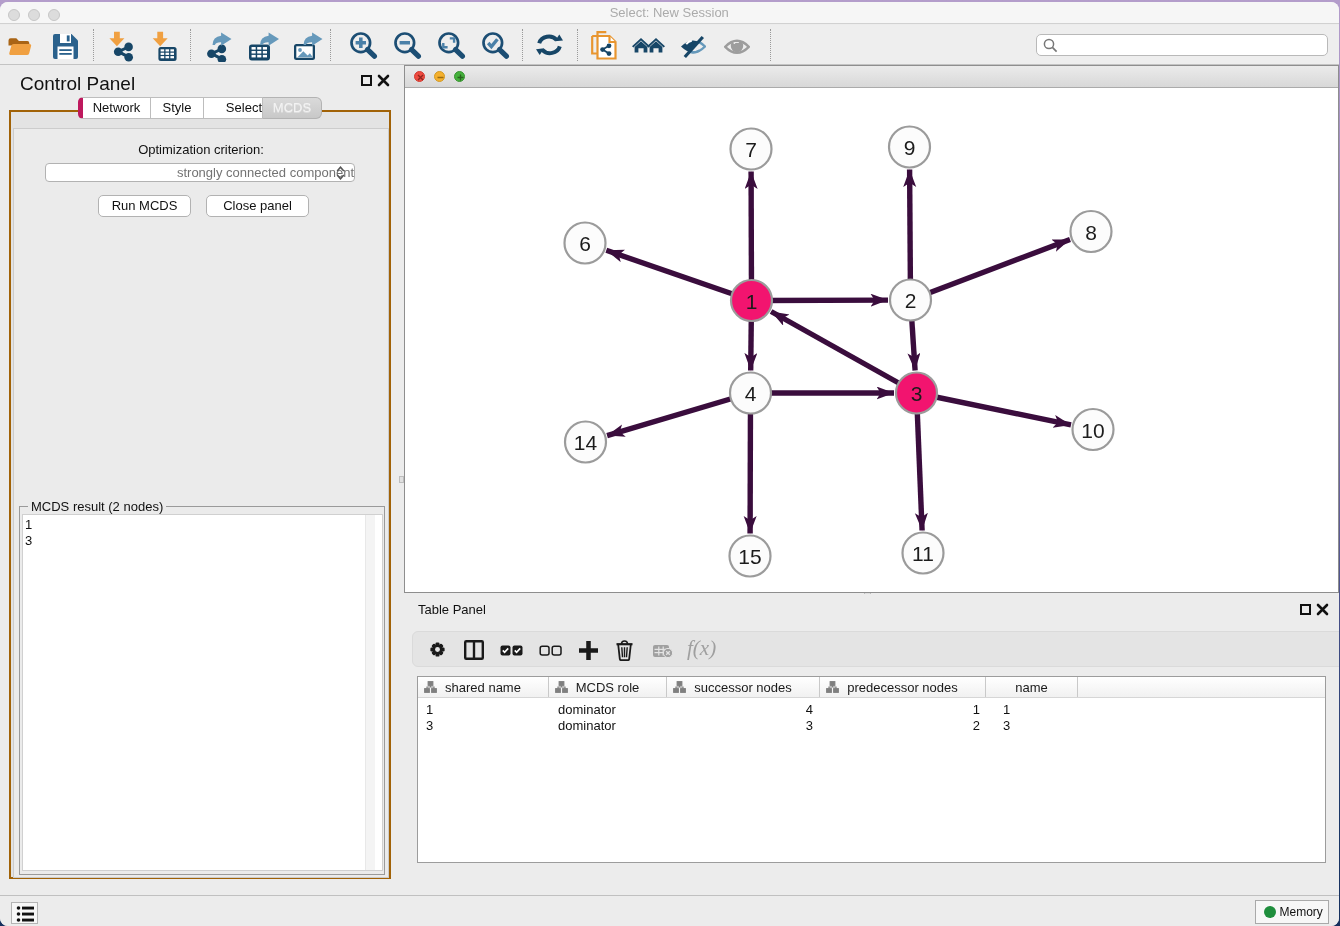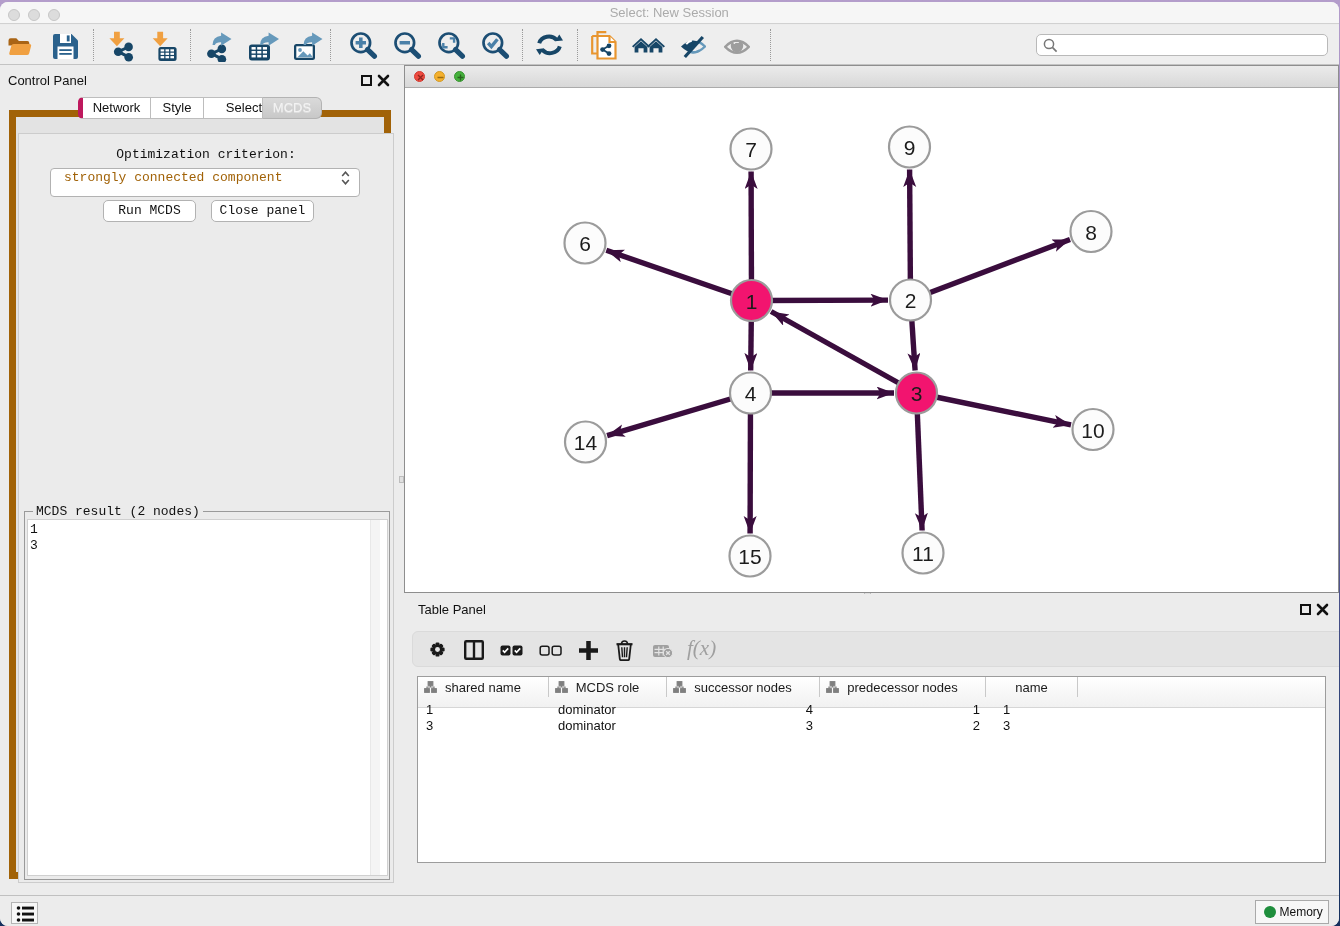--- a/index.html
+++ b/index.html
@@ -17,48 +17,48 @@
 
 #titlebar { position:absolute; left:0; top:0; width:100%; height:22px; background:#f6f6f6; border-bottom:1px solid #d1d1d1; }
 .tl { position:absolute; top:7px; width:12px; height:12px; border-radius:50%; background:#dcdcdc; border:1px solid #c6c6c6; }
 #apptitle { position:absolute; top:3px; left:0; width:100%; text-align:center; font-size:13px; color:#ababab; }
 
 #toolbar { position:absolute; left:0; top:23px; width:100%; height:40px; background:#eeeeee; border-bottom:1px solid #c3c3c3; }
 .sep { position:absolute; top:4px; height:32px; width:0; border-left:1px dotted #9a9a9a; }
 #searchbox { position:absolute; left:1036px; top:9px; width:292px; height:22px; background:#fff; border:1px solid #b9b9b9; border-radius:5px; }
 
 #cpanel { position:absolute; left:0; top:63px; width:399px; height:830px; background:#ececec; }
-#cpanel-title { position:absolute; left:8px; font-size:13px; color:#111; }
+#cpanel-title { position:absolute; left:20px; font-size:19px; color:#111; }
 .floatbtn { position:absolute; width:11px; height:11px; border:2px solid #111; background:transparent; }
 .tabstrip { position:absolute; display:flex; height:22px; }
 .tab { font-size:13px; color:#111; background:#fff; border:1px solid #bdbdbd; border-left:none; padding:0; line-height:20px; text-align:center; white-space:nowrap; }
 .tab.first { border-left:5px solid #be185d; border-radius:5px 0 0 5px; }
 .tab.sel { background:linear-gradient(180deg,#dadada,#c8c8c8); color:#f3f3f3; text-shadow:0 1px 0 rgba(255,255,255,0.35); border-radius:0 6px 6px 0; border-color:#b3b3b3; }
-#cp-outer { position:absolute; left:9px; top:45px; width:382px; height:769px; border:7px solid #a16207; background:#e3e3e3;font-family:Liberation Mono, monospace; }
+#cp-outer { position:absolute; left:9px; top:45px; width:382px; height:769px; border:2px solid #a16207; background:#e3e3e3; }
 #cp-inner { position:absolute; left:2px; top:16px; width:376px; height:750px; border:1px solid #cccccc; background:#ebebeb; }
 #optlabel { position:absolute; left:0; top:13px; width:100%; text-align:center; font-size:13px; color:#111; }
-#dropdown { position:absolute; left:31px; top:34px; width:310px; height:29px; background:#fff; border:1px solid #b2b2b2; border-radius:4px; font-size:13px; color:#a16207; line-height:17px; padding-left:13px; }
+#dropdown { position:absolute; left:31px; top:34px; width:310px; height:19px; background:#fff; border:1px solid #b2b2b2; border-radius:4px; font-size:13px; color:#737373; line-height:17px; padding-left:13px;text-align:right; }
 .btn { position:absolute; height:20px; background:#fff; border:1px solid #b2b2b2; border-radius:5px; font-size:13px; color:#111; text-align:center; line-height:18px; }
 #groupbox { position:absolute; left:5px; top:377px; width:366px; height:369px; border:1px solid #9a9a9a; }
 #grouptitle { position:absolute; left:8px; top:-8px; background:#ebebeb; padding:0 3px; font-size:13px; color:#111; }
 #listbox { position:absolute; left:2px; top:7px; width:361px; height:357px; background:#fff; border:1px solid #d0d0d0; font-size:13px; color:#111; line-height:16px; padding:2px 0 0 2px; }
 #listsb { position:absolute; right:7px; top:0px; width:10px; height:100%; background:#f4f4f4; border-left:1px solid #e8e8e8; }
 
 #netwin { position:absolute; left:404px; top:63px; width:934.5px; height:528px; border:1px solid #8e8e8e; background:#fff; }
 #nettitle { position:absolute; left:0; top:0; width:100%; height:22px; background:linear-gradient(180deg,#ebebeb,#d8d8d8); border-bottom:1px solid #ababab; }
 #nettitle .t { position:absolute; width:100%; text-align:center; top:4px; font-size:13px; color:#2c2c2c; font-weight:bold;}
 .mtl { position:absolute; top:5px; width:11px; height:11px; border-radius:50%; }
 #graphwrap { position:absolute; left:1px; top:23px; }
 .nl { font-size:21px; fill:#1c1c1c; text-anchor:middle; dominant-baseline:central; font-family:"Liberation Sans",sans-serif; }
 
 #tpanel { position:absolute; left:404px; top:592px; width:934.5px; height:301px; background:#ececec; }
 #tpanel-title { position:absolute; left:14px; top:8px; font-size:13px; color:#111; }
 #ttoolbar { position:absolute; left:8px; top:37px; width:1069px; height:36px; background:#e4e4e4; border:1px solid #dadada; border-radius:6px; }
 #ttable { position:absolute; left:13px; top:82px; width:909px; height:187px; background:#fff; border:1px solid #9c9c9c; }
-#thead { position:absolute; left:0; top:0; width:100%; height:31px; background:linear-gradient(180deg,#ffffff,#f1f1f1); border-bottom:1px solid #d6d6d6; }
+#thead { position:absolute; left:0; top:0; width:100%; height:21px; background:linear-gradient(180deg,#ffffff,#f1f1f1); border-bottom:1px solid #d6d6d6; }
 .hcell { position:absolute; top:0; height:20px; border-right:1px solid #c9c9c9; font-size:13px; color:#1a1a1a; text-align:center; line-height:21px; }
 .trow { position:absolute; font-size:13px; color:#111; }
 
 #btabs { position:absolute; display:flex; height:21px; }
 
 #statusbar { position:absolute; left:0; top:893px; width:100%; height:31px; background:#ececec; border-top:1px solid #c0c0c0; }
 #memory { position:absolute; right:10px; top:4px; width:74px; height:24px; background:#f7f7f7; border:1px solid #a9a9a9; font-size:12px; color:#111; }
 #listbtn { position:absolute; left:11px; top:6px; width:27px; height:22px; background:#f7f7f7; border:1px solid #b4b4b4; }
 </style>
 </head>

